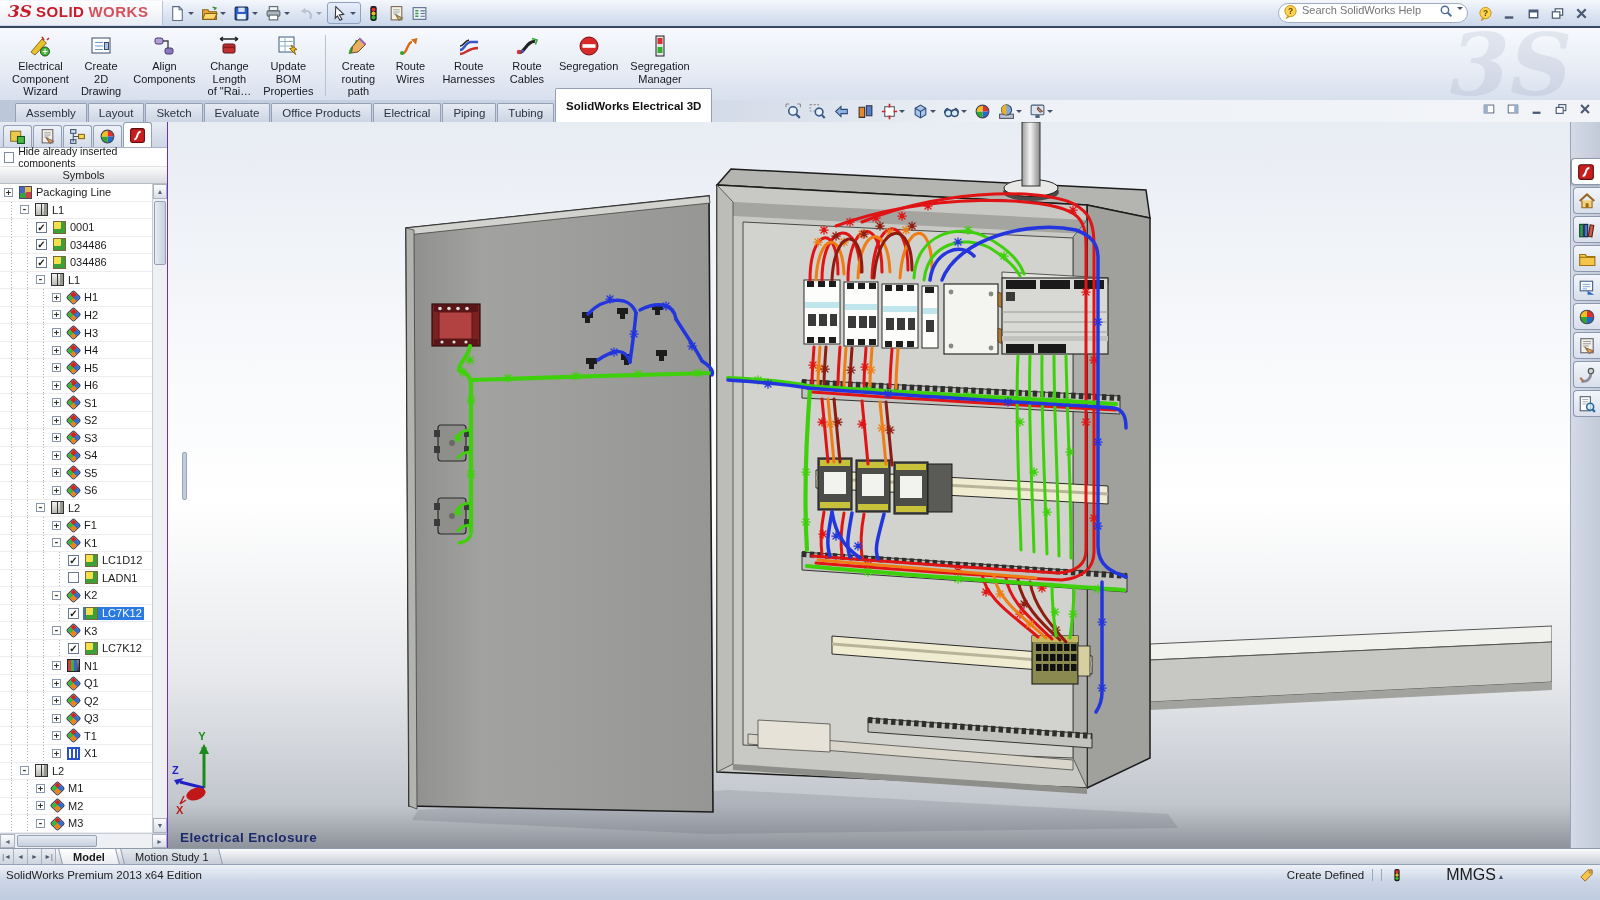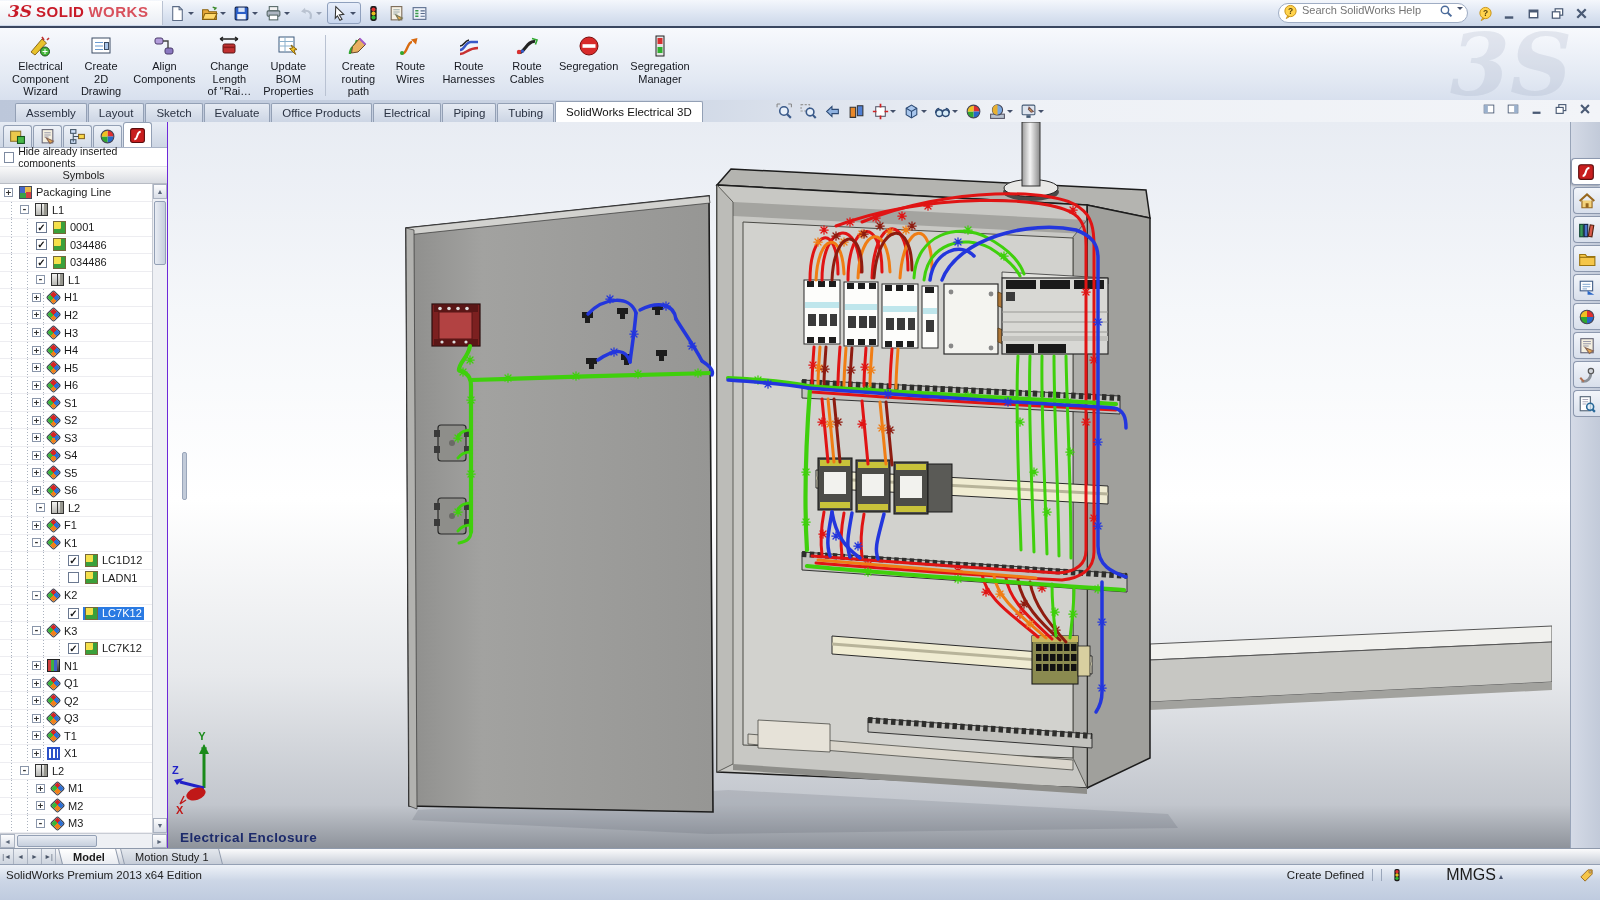--- a/index.html
+++ b/index.html
@@ -24,40 +24,40 @@
 
 #ribbon{height:72px;background:linear-gradient(#f7f9fd,#e3e9f3 70%,#d8e0ee);display:flex;align-items:flex-start;padding:3px 4px 0 6px;position:relative;overflow:hidden}
 .rgroup{display:flex;align-items:flex-start}
 .rbtn{display:flex;flex-direction:column;align-items:center;padding:3px 6px 2px;min-width:52px;border-radius:3px}
 .rbtn .lbl{margin-top:2px;text-align:center;line-height:12.5px;white-space:pre-line;color:#15181f}
 .rsep{width:1px;align-self:stretch;background:#b9c2d2;margin:4px 6px}
 #watermark{position:absolute;right:28px;top:-14px;font:italic bold 86px "DejaVu Serif",serif;color:rgba(138,152,178,.18);pointer-events:none}
 
 #tabrow{height:22px;background:linear-gradient(90deg,#bcc7da,#ccd5e4 40%,#eef1f6 62%,#f2f4f8);display:flex;align-items:flex-end;padding-left:15px;position:relative}
 .ctab{height:19px;padding:0 10px;display:flex;align-items:center;background:linear-gradient(#e6ebf3,#ccd5e4);border:1px solid #93a0b5;border-bottom:none;margin-right:1px;font-size:11.5px;color:#2a3242;border-radius:2px 2px 0 0}
-.ctab.active{background:#fff;font-weight:normal;color:#111;height:21px}
+.ctab.active{background:#fff;font-weight:bold;color:#111;height:34px}
 #hud{display:flex;align-items:center;gap:3px;margin-left:70px;height:22px}
 .hud-btn{display:flex;align-items:center;padding:1px 2px;border-radius:2px}
 .hud-btn .caret{display:none}
 .hud-btn.caret .caret{display:inline-block;width:0;height:0;border:3px solid transparent;border-top-color:#44506a;margin-top:3px;margin-left:1px}
 #doc-controls{position:absolute;right:8px;top:2px;display:flex;gap:10px;align-items:center}
 
 #main{height:726px;display:flex;position:relative}
 
 #panel{width:168px;background:#fff;border-right:1px solid #6d28d9;display:flex;flex-direction:column}
 #panel-tabs{height:26px;background:linear-gradient(#e7ecf4,#cdd6e4);display:flex;align-items:flex-end;padding-left:3px;gap:1px;border-bottom:1px solid #aab4c6}
 .ptab{width:29px;height:22px;border:1px solid #93a0b5;border-bottom:none;border-radius:3px 3px 0 0;background:linear-gradient(#eef2f8,#d4dce8);display:flex;align-items:center;justify-content:center}
 .ptab.active{background:#fff;height:25px}
 #hide-row{height:19px;display:flex;align-items:center;gap:4px;padding:0 4px;border-bottom:1px solid #e0e3e8}
 #hide-row .cbx{width:11px;height:11px;border:1px solid #7d8aa0;background:#fff}
 #sym-header{height:17px;background:linear-gradient(#fafafa,#d9dce2);border-bottom:1px solid #b8bcc4;text-align:center;line-height:16px;color:#222}
 #tree-wrap{flex:1;display:flex;overflow:hidden}
 #tree{flex:1;overflow:hidden;position:relative}
 .trow{display:flex;align-items:center;height:17.54px;border-bottom:1px solid #ededf1;background-repeat:no-repeat;padding-right:2px;overflow:hidden}
-.lvl0{padding-left:4px}.lvl1{padding-left:20px}.lvl2{padding-left:36px}.lvl3{padding-left:32px}.lvl4{padding-left:68px}
+.lvl0{padding-left:4px}.lvl1{padding-left:20px}.lvl2{padding-left:36px}.lvl3{padding-left:52px}.lvl4{padding-left:68px}
 .lvl1,.lvl2,.lvl3,.lvl4{background-image:repeating-linear-gradient(to bottom,#aab2be 0 1px,transparent 1px 3px);background-size:1px 100%;background-position:11px 0}
 .lvl2{background-image:repeating-linear-gradient(to bottom,#aab2be 0 1px,transparent 1px 3px),repeating-linear-gradient(to bottom,#aab2be 0 1px,transparent 1px 3px);background-size:1px 100%,1px 100%;background-position:11px 0,27px 0}
 .lvl3{background-image:repeating-linear-gradient(to bottom,#aab2be 0 1px,transparent 1px 3px),repeating-linear-gradient(to bottom,#aab2be 0 1px,transparent 1px 3px),repeating-linear-gradient(to bottom,#aab2be 0 1px,transparent 1px 3px);background-size:1px 100%,1px 100%,1px 100%;background-position:11px 0,27px 0,43px 0}
 .lvl4{background-image:repeating-linear-gradient(to bottom,#aab2be 0 1px,transparent 1px 3px),repeating-linear-gradient(to bottom,#aab2be 0 1px,transparent 1px 3px),repeating-linear-gradient(to bottom,#aab2be 0 1px,transparent 1px 3px),repeating-linear-gradient(to bottom,#aab2be 0 1px,transparent 1px 3px);background-size:1px 100%,1px 100%,1px 100%,1px 100%;background-position:11px 0,27px 0,43px 0,59px 0}
 .trow .ex{display:none;width:9px;height:9px;border:1px solid #8a96aa;background:#fff;font:bold 9px/7px "DejaVu Sans Mono",monospace;color:#333;text-align:center;flex:0 0 9px;margin-right:4px}
 .trow.exp-plus .ex,.trow.exp-minus .ex{display:block}
 .trow.exp-plus .ex::after{content:"+"}
 .trow.exp-minus .ex::after{content:"-"}
 .trow .cb{display:none;width:11px;height:11px;border:1px solid #6a7890;background:#fff;flex:0 0 11px;margin-right:4px;font:bold 10px/10px "Liberation Sans",sans-serif;text-align:center;color:#111}
 .trow.chk-on .cb,.trow.chk-off .cb{display:block}

